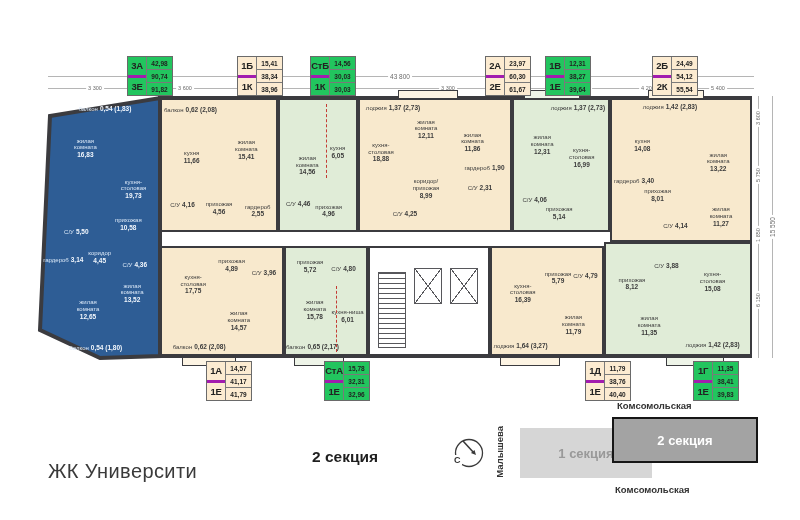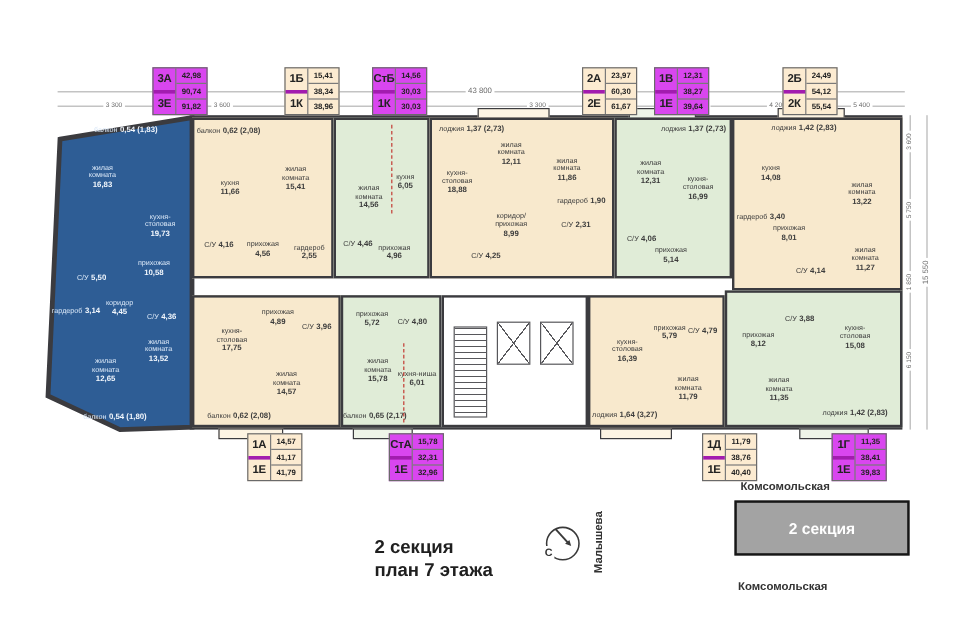--- a/index.html
+++ b/index.html
@@ -31,21 +31,21 @@
   .stairs{position:absolute;left:8px;top:24px;width:26px;height:74px;border:1px solid #57575b;
           background:repeating-linear-gradient(180deg,#57575b 0 1px,transparent 1px 5px);}
   .lift{position:absolute;width:28px;height:36px;top:20px;border:1.5px solid #57575b;box-sizing:border-box;
         background:
          linear-gradient(to top right,transparent calc(50% - .5px),#57575b calc(50% - .5px) calc(50% + .5px),transparent calc(50% + .5px)),
          linear-gradient(to bottom right,transparent calc(50% - .5px),#57575b calc(50% - .5px) calc(50% + .5px),transparent calc(50% + .5px));}
   .lift1{left:44px;} .lift2{left:80px;}
   
   .card{position:absolute;width:46px;height:40px;display:flex;border:1px solid #6a6a6a;
         box-sizing:border-box;z-index:6;background:#fff;}
-  .card.green{background:#d946ef;} .card.beige{background:#fcebd1;}
+  .card.green{background:#22c55e;} .card.beige{background:#fcebd1;}
   .card .ct{width:18px;display:flex;flex-direction:column;border-right:1px solid #7a7a7a;}
   .card .ct div{flex:1;display:flex;align-items:center;justify-content:center;font-weight:bold;
         font-size:9.5px;color:#222;letter-spacing:-0.3px;}
   .card .ct div + div{border-top:3px solid #a21caf;}
   .card .cv{flex:1;display:flex;flex-direction:column;}
   .card .cv div{flex:1;display:flex;align-items:center;justify-content:center;font-weight:bold;
         font-size:6.5px;color:#222;}
   .card .cv div + div{border-top:1px solid #7a7a7a;}
   
   .complex-name{position:absolute;left:48px;top:460px;font-size:20px;color:#3a3a3a;letter-spacing:.4px;}
@@ -486,27 +486,28 @@
           <div>1Е</div>
         </div>
         <div class="cv">
           <div>11,35</div>
           <div>38,41</div>
           <div>39,83</div>
         </div>
       </div>
     </div>
 
+  <div class="complex-name">ЖК Университи</div>
   <div class="plan-title">
     <div>2 секция</div>
-    <div>план 7 этажа</div>
   </div>
 
   <div class="map">
     <div class="street street-top">Комсомольская</div>
+    <div class="sec sec1">1 секция</div>
     <div class="sec sec2">2 секция</div>
     <div class="street street-bottom">Комсомольская</div>
     <div class="street street-left">Малышева</div>
     <div class="compass">
       <svg width="38" height="38" viewBox="0 0 38 38">
         <circle cx="19" cy="19" r="13.5" fill="none" stroke="#3a3a3a" stroke-width="1.3"></circle>
         <path d="M13 7 L24 19" stroke="#3a3a3a" stroke-width="1.6" fill="none"></path>
         <polygon points="26,21 20.9,19.1 24.5,15.9" fill="#3a3a3a"></polygon>
       </svg>
       <span class="compass-letter">С</span>

